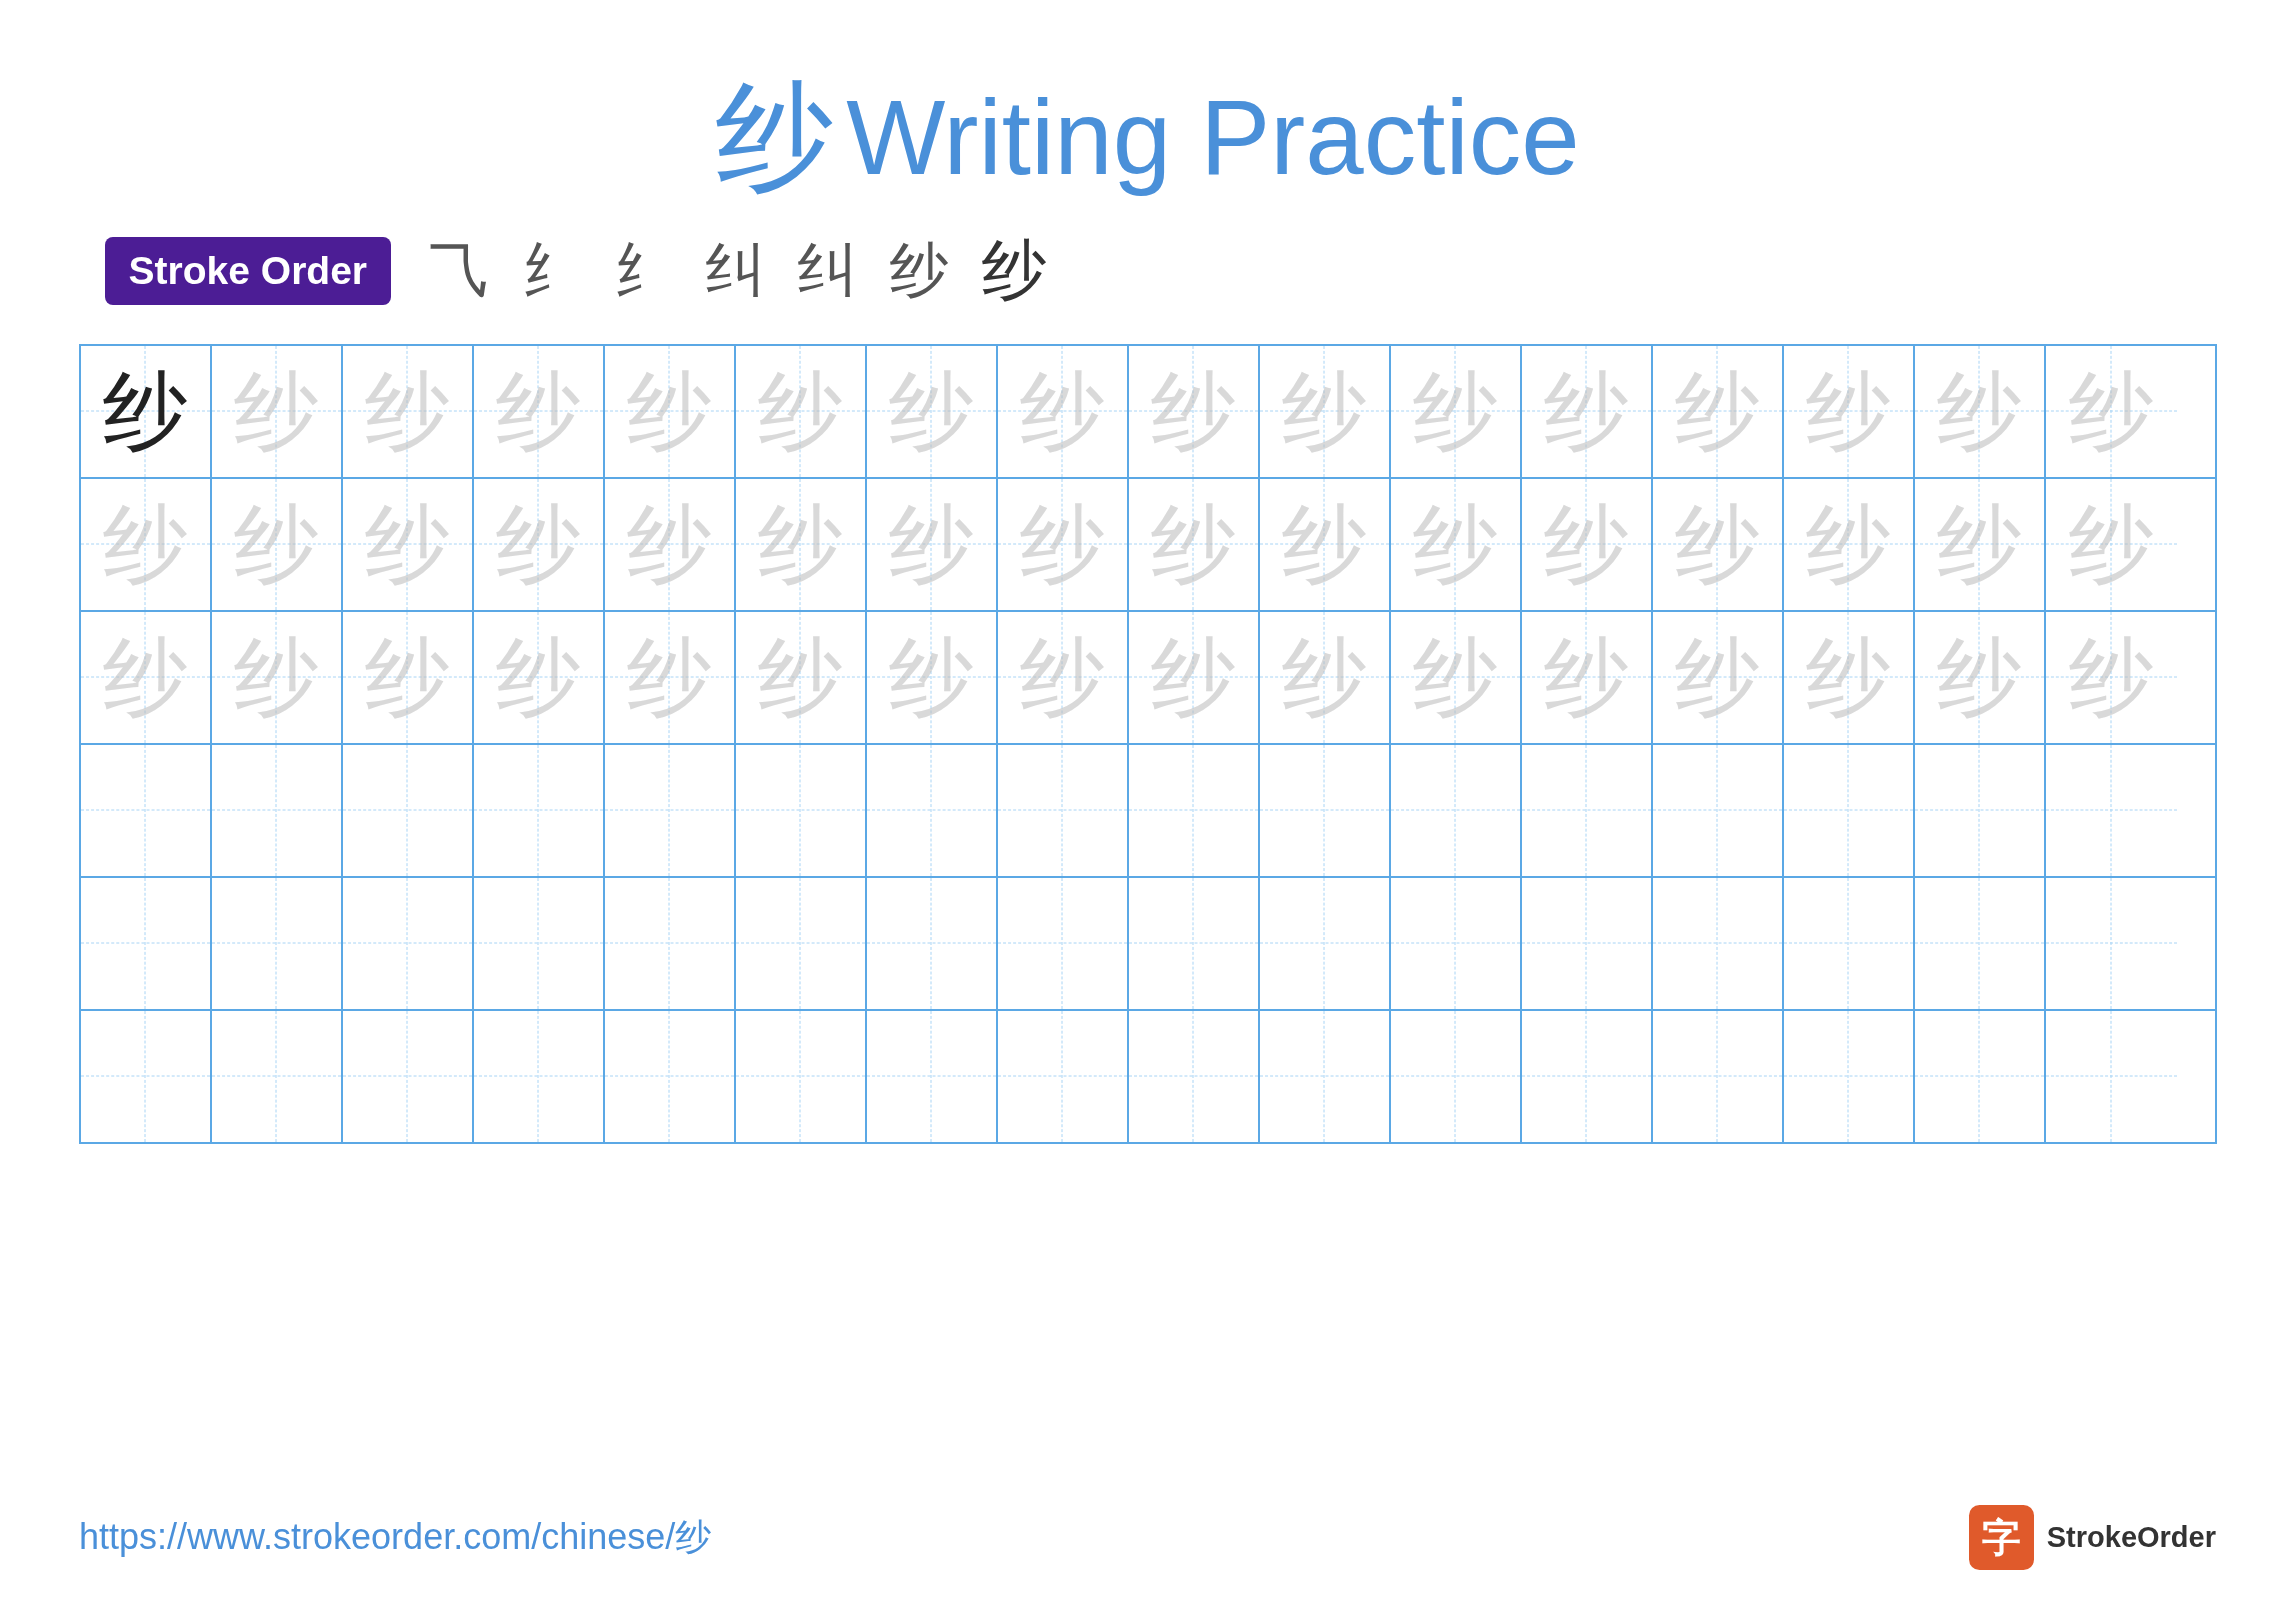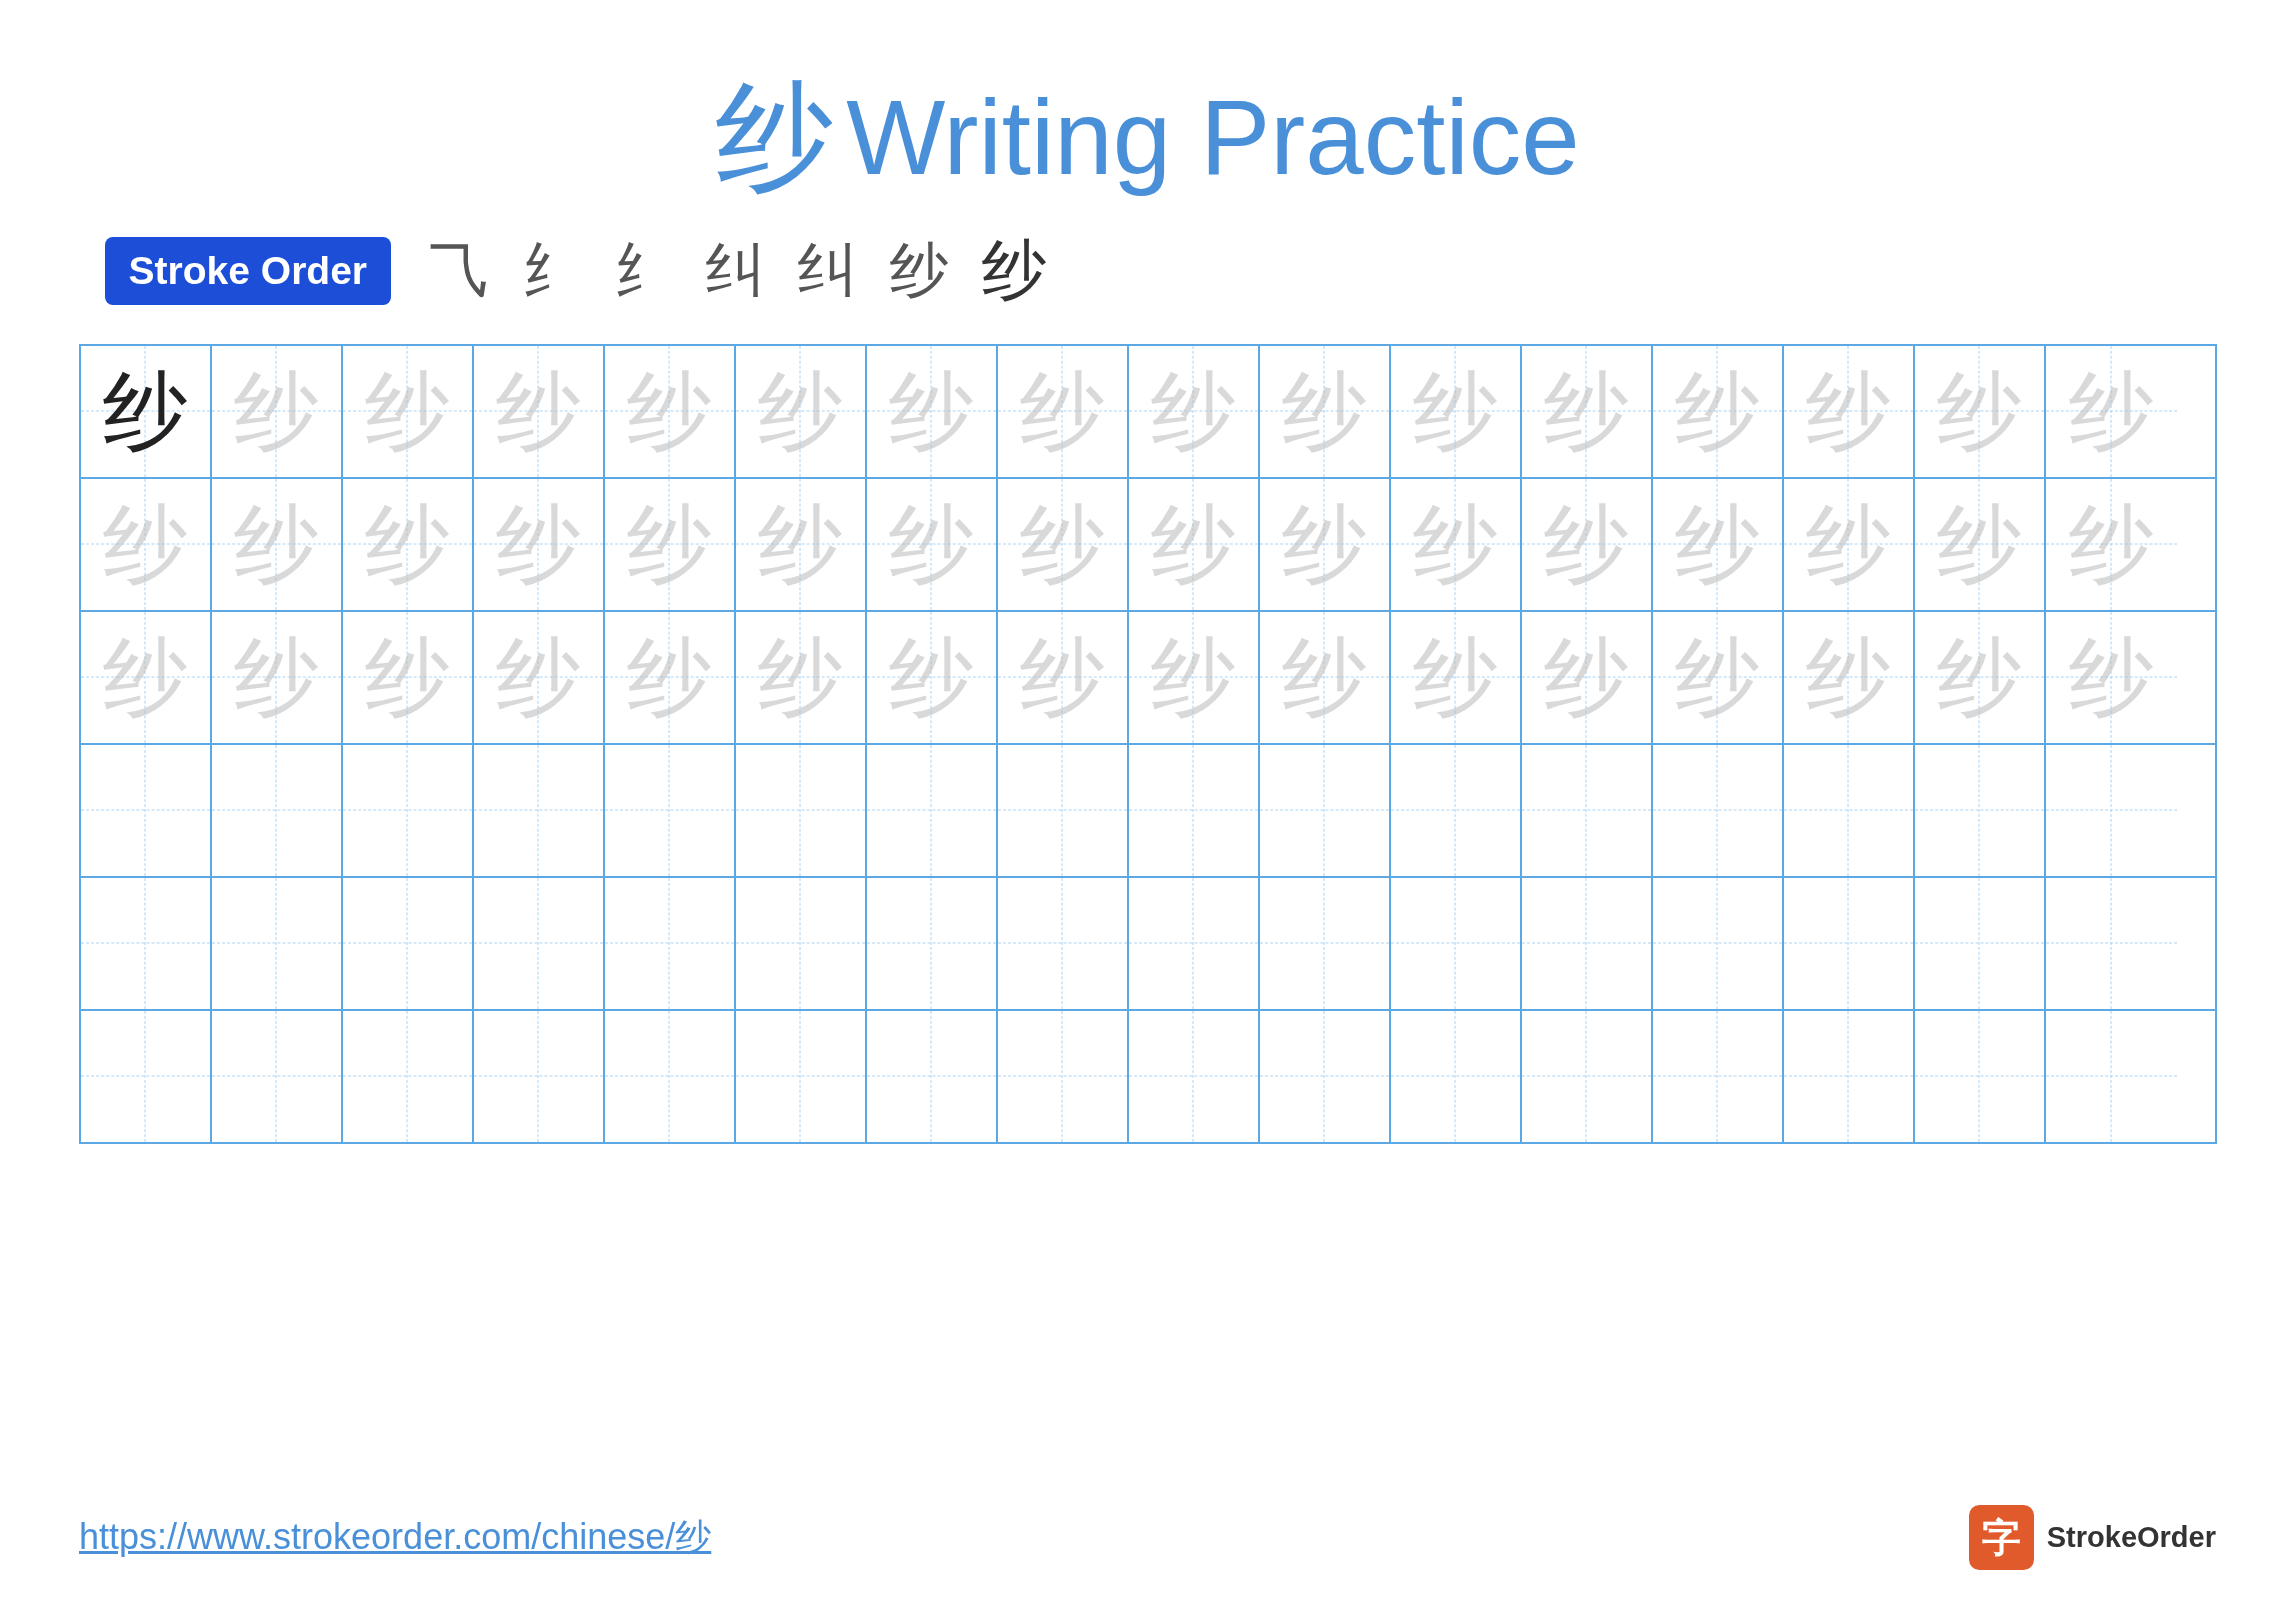--- a/index.html
+++ b/index.html
@@ -45,21 +45,21 @@
     .stroke-order-row {
       display: flex;
       align-items: center;
       gap: 39px;
       width: 100%;
       margin-bottom: 39px;
       padding-left: 26px;
     }
 
     .stroke-order-badge {
-      background: #1d4ed8;
+      background: #4c1d95;
       color: white;
       font-size: 39px;
       font-weight: bold;
       padding: 11.8px 23.6px;
       border-radius: 7.9px;
       white-space: nowrap;
     }
 
     .stroke-steps {
       display: flex;
@@ -156,21 +156,20 @@
       left: 79px;
       right: 79px;
       display: flex;
       align-items: center;
       justify-content: space-between;
     }
 
     .footer-url {
       font-size: 36px;
       color: #4A90D9;
-      text-decoration: underline;
     }
 
     .footer-logo {
       display: flex;
       align-items: center;
       gap: 13px;
     }
 
     .logo-icon {
       width: 65px;

